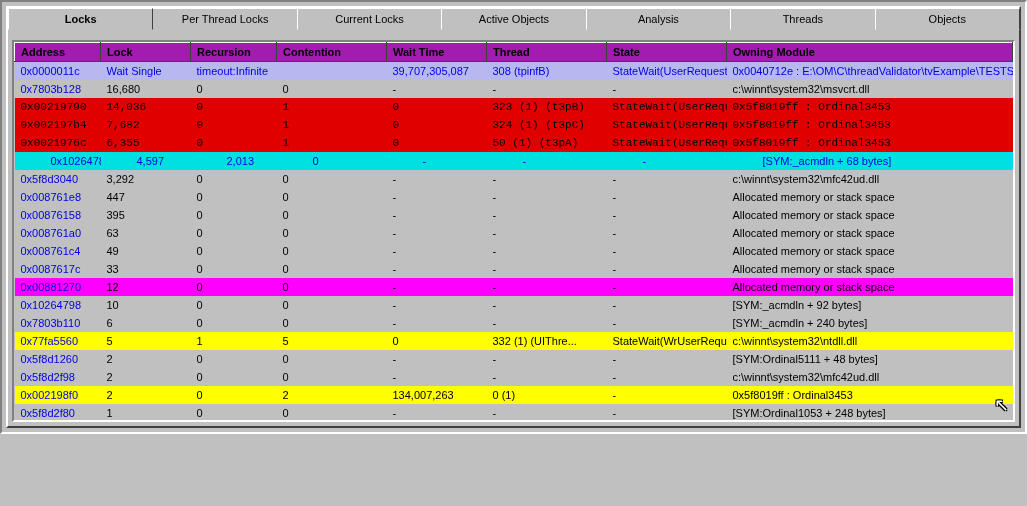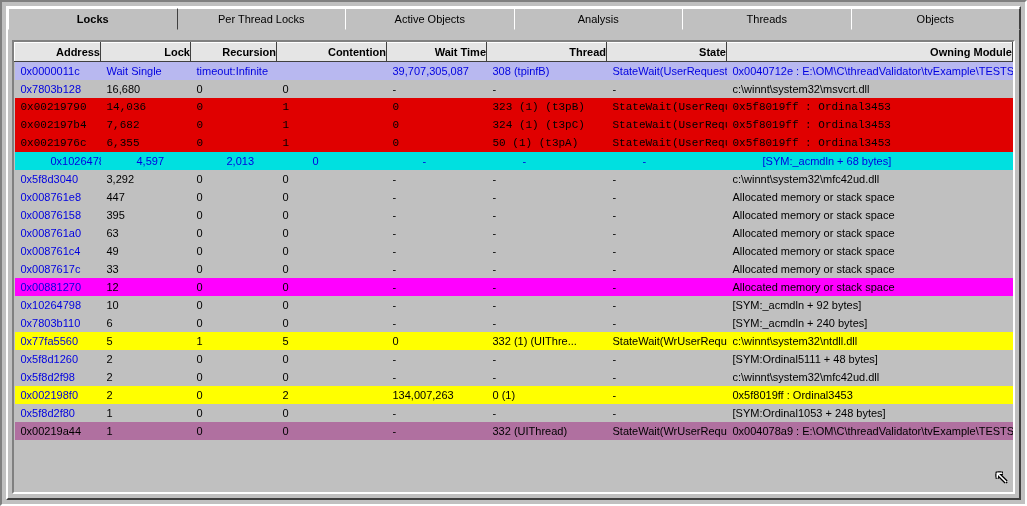--- a/index.html
+++ b/index.html
@@ -5,21 +5,21 @@
   * { box-sizing: border-box; }
   html, body {
     margin: 0; padding: 0;
     width: 1027px; height: 506px;
     font-family: "Tahoma", "Arial", sans-serif;
     font-size: 11px;
     background: #c0c0c0;
     overflow: hidden;
   }
   .frame {
-    width: 1027px; height: 506px;
+    width: 1027px; height: 434px;
     background: #c0c0c0;
     border: 2px solid;
     border-color: #808080 #fff #fff #808080;
     position: relative;
   }
   .inner {
     position: absolute;
     left: 4px; top: 4px; right: 4px; bottom: 4px;
     border: 2px solid;
     border-color: #fff #404040 #404040 #fff;
@@ -59,27 +59,27 @@
     border-color: #808080 #fff #fff #808080;
     background: #c0c0c0;
     overflow: hidden;
   }
   table {
     border-collapse: collapse;
     width: 100%;
     table-layout: fixed;
   }
   thead th {
-    background: #e5e5e5;
+    background: #a21caf;
     border: 1px solid;
     border-color: #fff #404040 #404040 #fff;
-    text-align: right;
+    text-align: left;
     font-weight: bold;
     font-size: 11px;
-    padding: 3px 0;
+    padding: 3px 6px;
     white-space: nowrap;
     overflow: hidden;
   }
   tbody td {
     padding: 2px 6px;
     font-size: 11px;
     white-space: nowrap;
     overflow: hidden;
     text-overflow: clip;
     height: 18px;
@@ -117,20 +117,21 @@
 </style>
 </head>
 <body>
 
 <div class="frame">
   <div class="inner">
 
     <div class="tabbar" id="tabbar">
         <div class="tab first active"><span>Locks</span></div>
         <div class="tab"><span>Per Thread Locks</span></div>
+        <div class="tab"><span>Current Locks</span></div>
         <div class="tab"><span>Active Objects</span></div>
         <div class="tab"><span>Analysis</span></div>
         <div class="tab"><span>Threads</span></div>
         <div class="tab"><span>Objects</span></div>
       </div>
 
     <div class="table-wrap">
       <table>
         <colgroup>
           <col class="c-addr">

